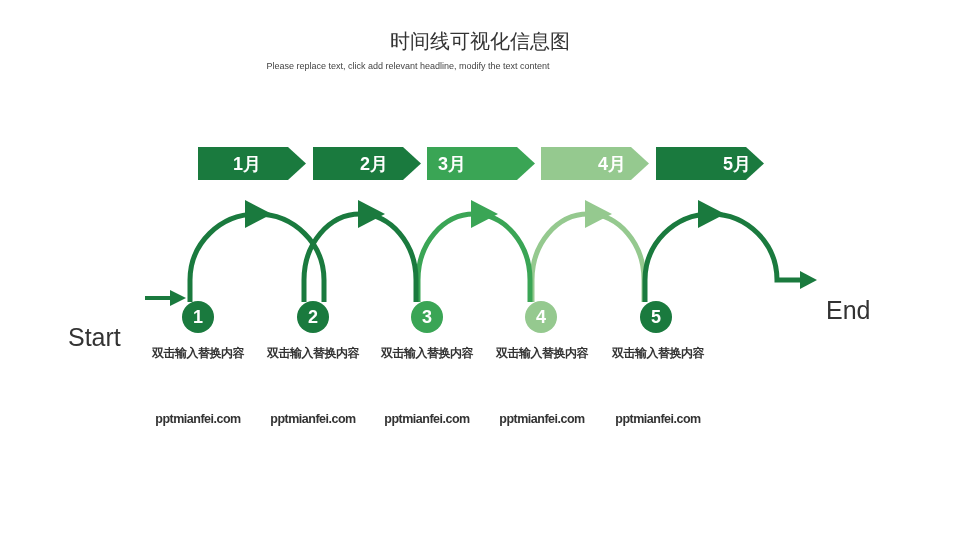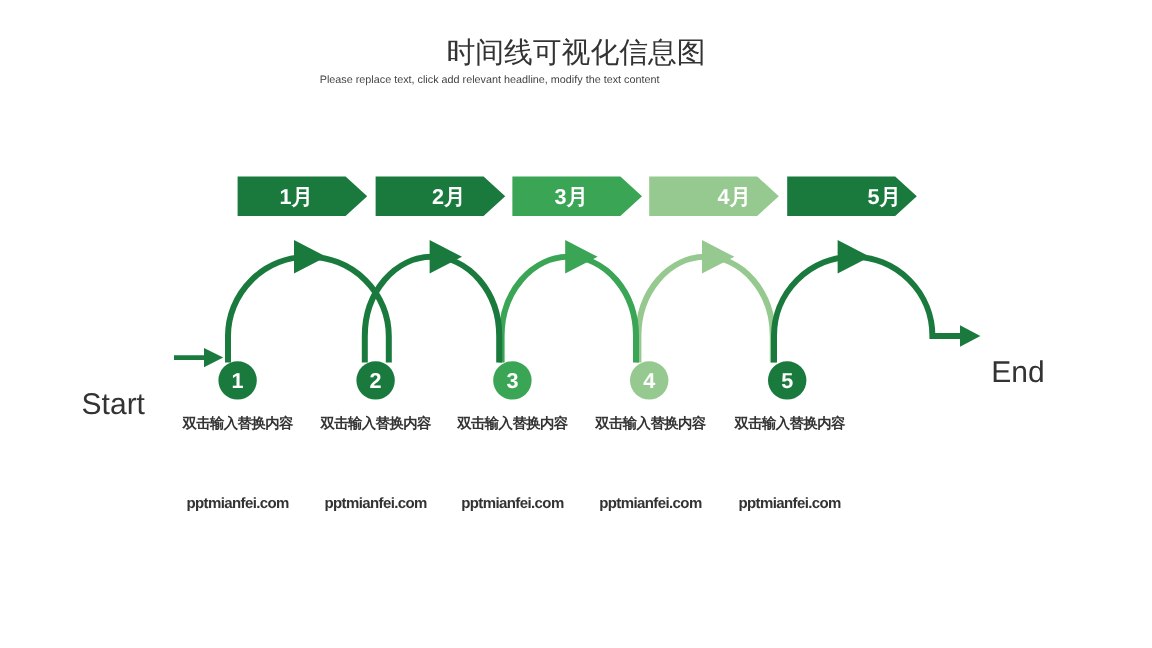--- a/index.html
+++ b/index.html
@@ -1,19 +1,19 @@
 <!DOCTYPE html>
 <html><head>
   <meta charset="utf-8">
   <style>
     html, body { margin:0; padding:0; background:#ffffff; }
     body { width:960px; height:540px; position:relative; overflow:hidden;
            font-family:"Liberation Sans", "DejaVu Sans", sans-serif; }
     .title { position:absolute; left:0; width:960px; top:28px; text-align:center;
-             font-size:24px; color:#333333; font-family:"DejaVu Sans", sans-serif; }
+             font-size:20px; color:#333333; font-family:"DejaVu Sans", sans-serif; }
     .subtitle { position:absolute; left:0; width:816px; top:61px; text-align:center;
                 font-size:9px; color:#444444; }
     svg.diagram { position:absolute; left:0; top:0; }
     .label-start { position:absolute; left:68px; top:283px; font-size:25px; color:#333333;margin-top:40px; }
     .label-end { position:absolute; left:826px; top:264px; font-size:25px; color:#333333;margin-top:32px; }
     .month { position:absolute; top:147px; height:33px; width:108px; display:flex;
              align-items:center; justify-content:center; color:#ffffff; font-weight:bold;
              font-size:18px; padding-right:10px; box-sizing:border-box; }
     .node-num { position:absolute; width:32px; height:32px; border-radius:50%;
                 color:#ffffff; font-weight:bold; font-size:18px; display:flex;
@@ -60,21 +60,21 @@
 
   <circle cx="198" cy="317" r="16" fill="#1a7a3e"></circle>
   <circle cx="313" cy="317" r="16" fill="#1a7a3e"></circle>
   <circle cx="427" cy="317" r="16" fill="#3aa555"></circle>
   <circle cx="541" cy="317" r="16" fill="#95c98f"></circle>
   <circle cx="656" cy="317" r="16" fill="#1a7a3e"></circle>
 </svg>
 
 <div class="month" style="left:198px;">1月</div>
 <div class="month" style="left:325px;">2月</div>
-<div class="month" style="left:427px;">3月</div>
+<div class="month" style="left:403px;">3月</div>
 <div class="month" style="left:563px;">4月</div>
 <div class="month" style="left:688px;">5月</div>
 
 <div class="label-start">Start</div>
 <div class="label-end">End</div>
 
 <div class="node-num" style="left:182px;">1</div>
 <div class="node-num" style="left:297px;">2</div>
 <div class="node-num" style="left:411px;">3</div>
 <div class="node-num" style="left:525px;">4</div>

